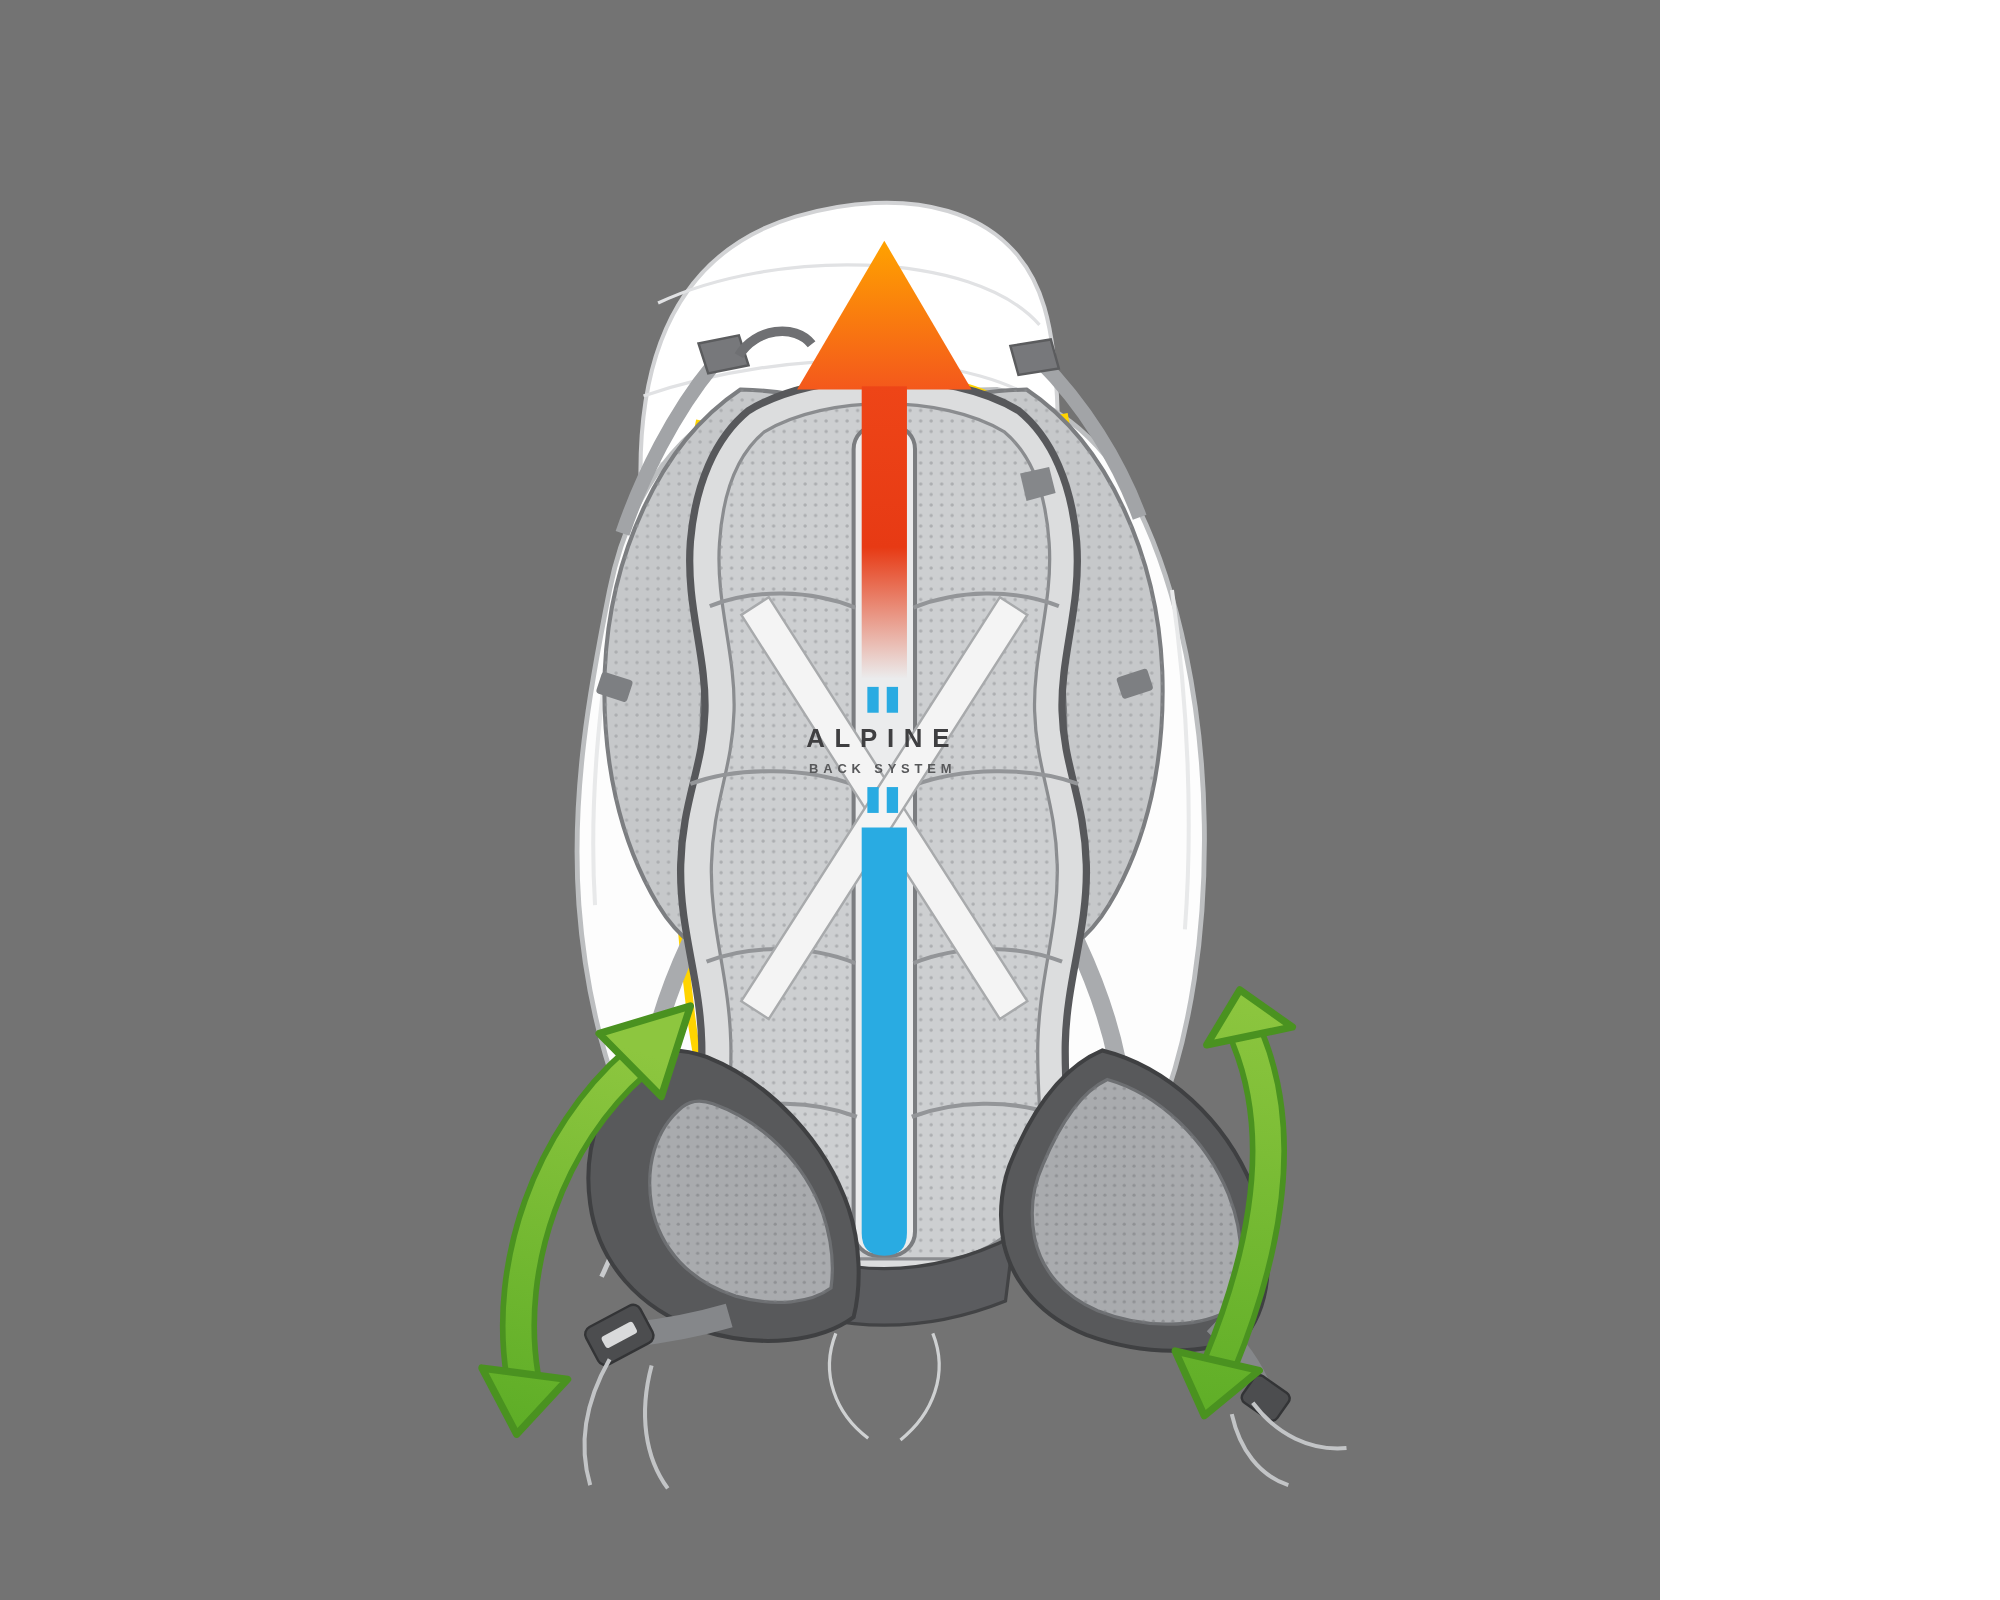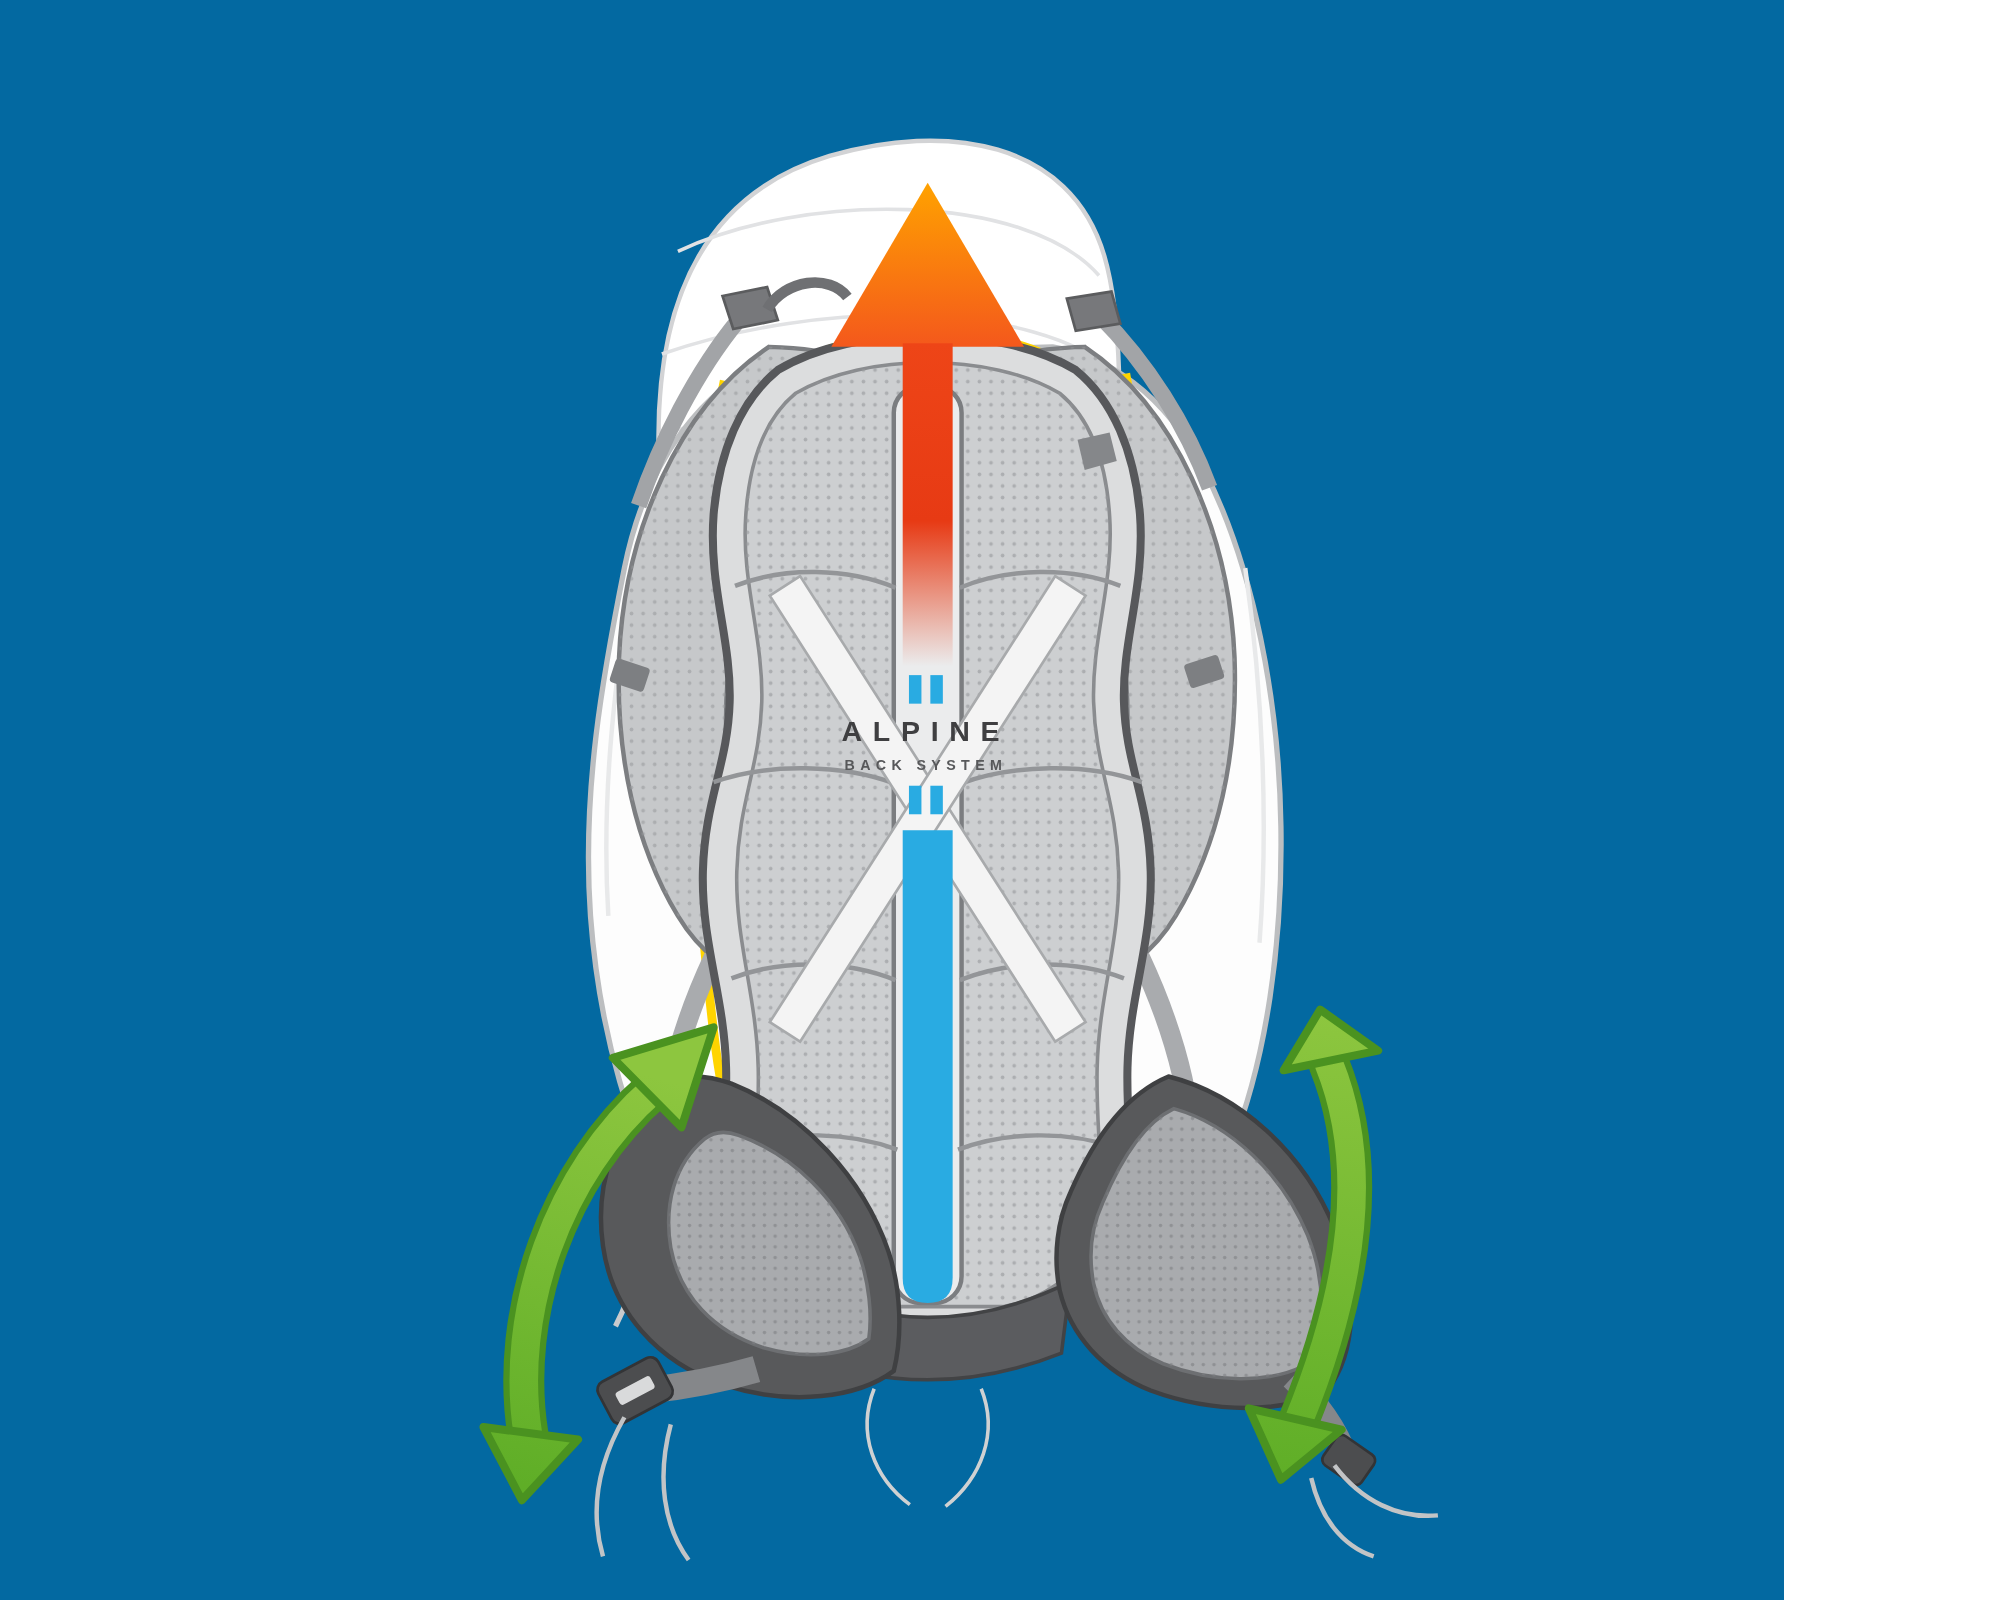--- a/index.html
+++ b/index.html
@@ -1,21 +1,22 @@
 <!DOCTYPE html>
 <html><head>
 <meta charset="utf-8">
 <style>
   html,body{margin:0;padding:0;background:#ffffff;}
   .stage{
     position:relative;
-    width:1784px;height:1600px;
-    background:#0369a1;
+    width:1616px;height:1600px;
+    background:#737373;
     overflow:hidden;
     font-family:"Liberation Sans", sans-serif;
+    padding-left:44px;
   }
   svg{display:block;width:100%;height:100%;}
   text{font-family:"Liberation Sans", sans-serif;}
 </style>
 </head>
 <body>
 
 <div class="stage">
 <svg viewBox="0 0 2000 1600" xmlns="http://www.w3.org/2000/svg">
   <defs>

